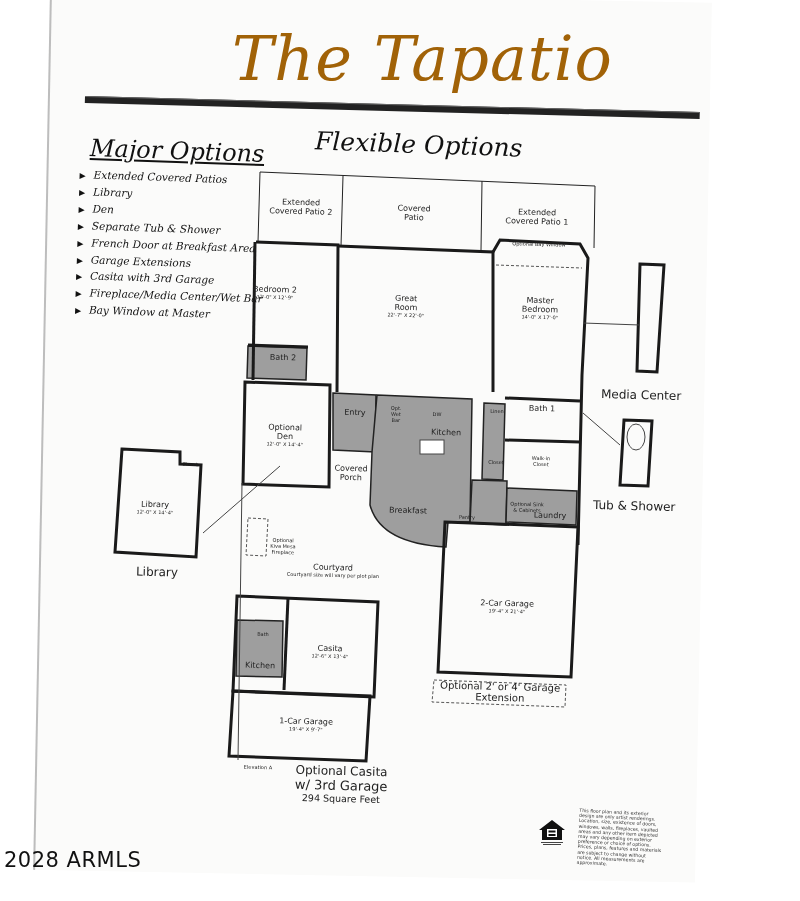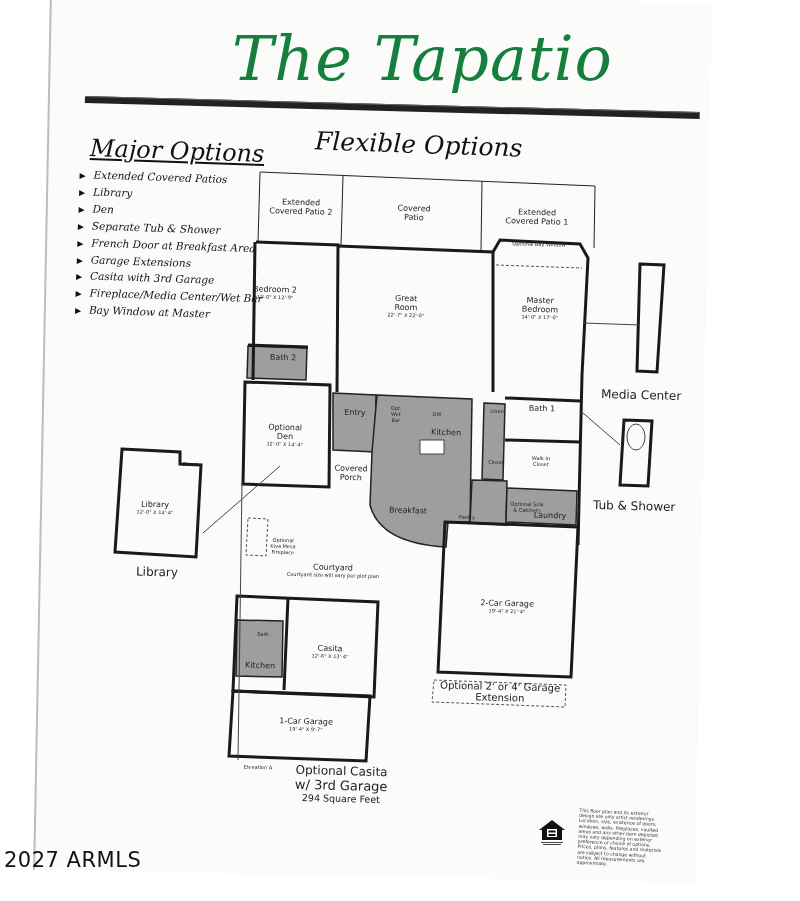--- a/index.html
+++ b/index.html
@@ -1,19 +1,19 @@
 <!DOCTYPE html>
 <html><head>
 <meta charset="utf-8">
 <style>
   html, body { margin: 0; padding: 0; }
   body { width: 800px; height: 901px; background: #ffffff; position: relative; overflow: hidden; font-family: "Liberation Sans", sans-serif; color: #111; }
   .page { position: absolute; left: 50px; top: -10px; width: 660px; height: 880px; background: #fbfbfa; border-left: 2px solid #bdbdbd; transform: rotate(1.1deg); transform-origin: 0 0; }
   .abs { position: absolute; }
-  .title { left: 232px; top: 22px; font-family: "DejaVu Serif", serif; font-style: italic; font-size: 62px; color: #15803d; letter-spacing: 1px; }
+  .title { left: 232px; top: 22px; font-family: "DejaVu Serif", serif; font-style: italic; font-size: 62px; color: #a16207; letter-spacing: 1px; }
   .rule { left: 85px; top: 96px; width: 615px; height: 6px; background: #222; transform: rotate(1.5deg); transform-origin: 0 0; border-top: 1px solid #666; }
   .flex-title { left: 315px; top: 130px; font-family: "DejaVu Serif", serif; font-style: italic; font-size: 25px; transform: rotate(2deg); }
   .major-title { left: 90px; top: 137px; font-family: "DejaVu Serif", serif; font-style: italic; font-size: 24px; text-decoration: underline; transform: rotate(2deg); }
   .major-list { left: 80px; top: 167px; list-style: none; margin: 0; padding: 0; transform: rotate(2deg); transform-origin: 0 0; }
   .major-list li { font-family: "DejaVu Serif", serif; font-style: italic; font-size: 10.5px; line-height: 14.9px; white-space: nowrap; }
   .major-list li .bullet { display: inline-block; width: 14px; font-size: 8px; font-style: normal; }
   .plan { left: 0; top: 0; width: 800px; height: 901px; }
   .lbl { position: absolute; font-family: "DejaVu Sans", sans-serif; text-align: center; color: #222; white-space: nowrap; transform: translateX(-50%) rotate(1.5deg); }
   .lbl .name { font-size: 8px; line-height: 9px; }
   .lbl .dim { font-size: 5px; line-height: 6px; }
@@ -237,13 +237,13 @@
 <svg class="eho" viewBox="0 0 28 28">
   <path d="M14 2 L27 12 L24 12 L24 22 L4 22 L4 12 L1 12 Z" fill="#111"></path>
   <rect x="9" y="11" width="10" height="8" fill="#fff"></rect>
   <rect x="10.5" y="12.5" width="7" height="2" fill="#111"></rect>
   <rect x="10.5" y="16" width="7" height="2" fill="#111"></rect>
   <rect x="3" y="24" width="22" height="1" fill="#444"></rect>
   <rect x="5" y="26" width="18" height="1" fill="#444"></rect>
 </svg>
 <div class="disclaimer">This floor plan and its exterior design are only artist renderings. Location, size, existence of doors, windows, walls, fireplaces, vaulted areas and any other item depicted may vary depending on exterior preference or choice of options. Prices, plans, features and materials are subject to change without notice. All measurements are approximate.</div>
 
-<div class="watermark">2027 ARMLS</div>
+<div class="watermark">2028 ARMLS</div>
 
 </body></html>

